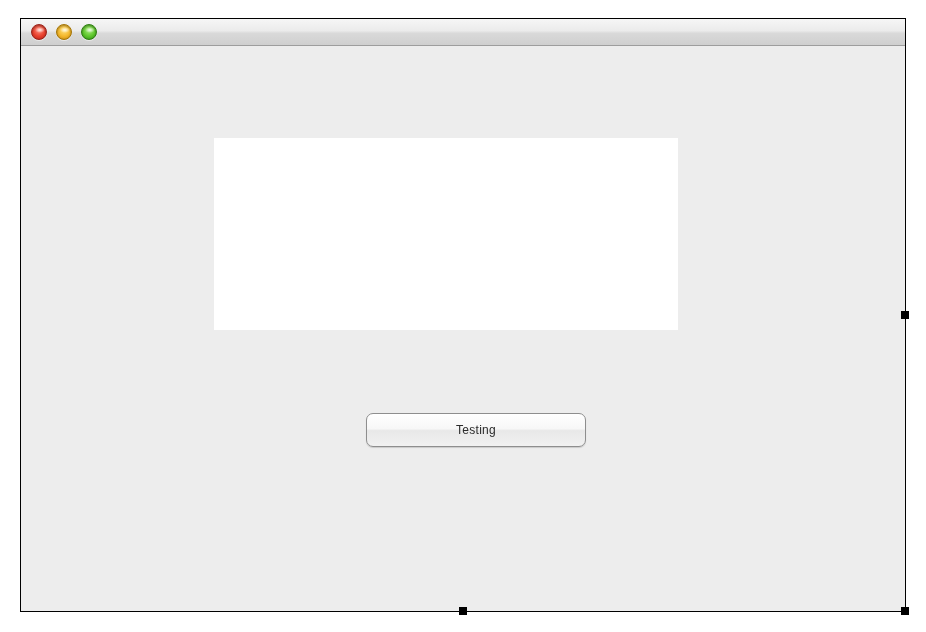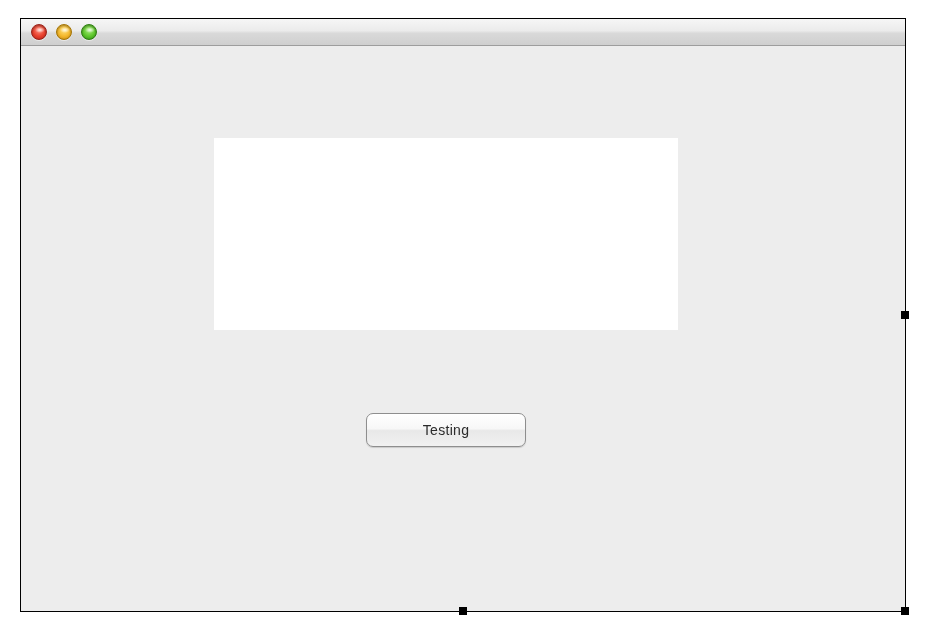--- a/index.html
+++ b/index.html
@@ -74,32 +74,32 @@
       left: 193px;
       top: 92px;
       width: 464px;
       height: 192px;
       background: #ffffff;
     }
     .aqua-button {
       position: absolute;
       left: 345px;
       top: 367px;
-      width: 160px;
+      width: 220px;
       height: 34px;
       border-radius: 7px;
       border: 1px solid #8e8e8e;
       background: linear-gradient(to bottom,
         #ffffff 0%,
         #f7f7f7 46%,
         #e8e8e8 52%,
         #f1f1f1 100%);
       box-shadow: 0 1px 1px rgba(0,0,0,0.15),
                   inset 0 1px 0 rgba(255,255,255,0.9);
-      font-size: 14px;
+      font-size: 12px;
       font-weight: 400;
       color: #2b2b2b;
       cursor: default;
       display: flex;
       align-items: center;
       justify-content: center;
       font-family: "Lucida Grande", "Helvetica Neue", Arial, sans-serif;
       letter-spacing: 0.3px;
     }
     .resize-handle {

